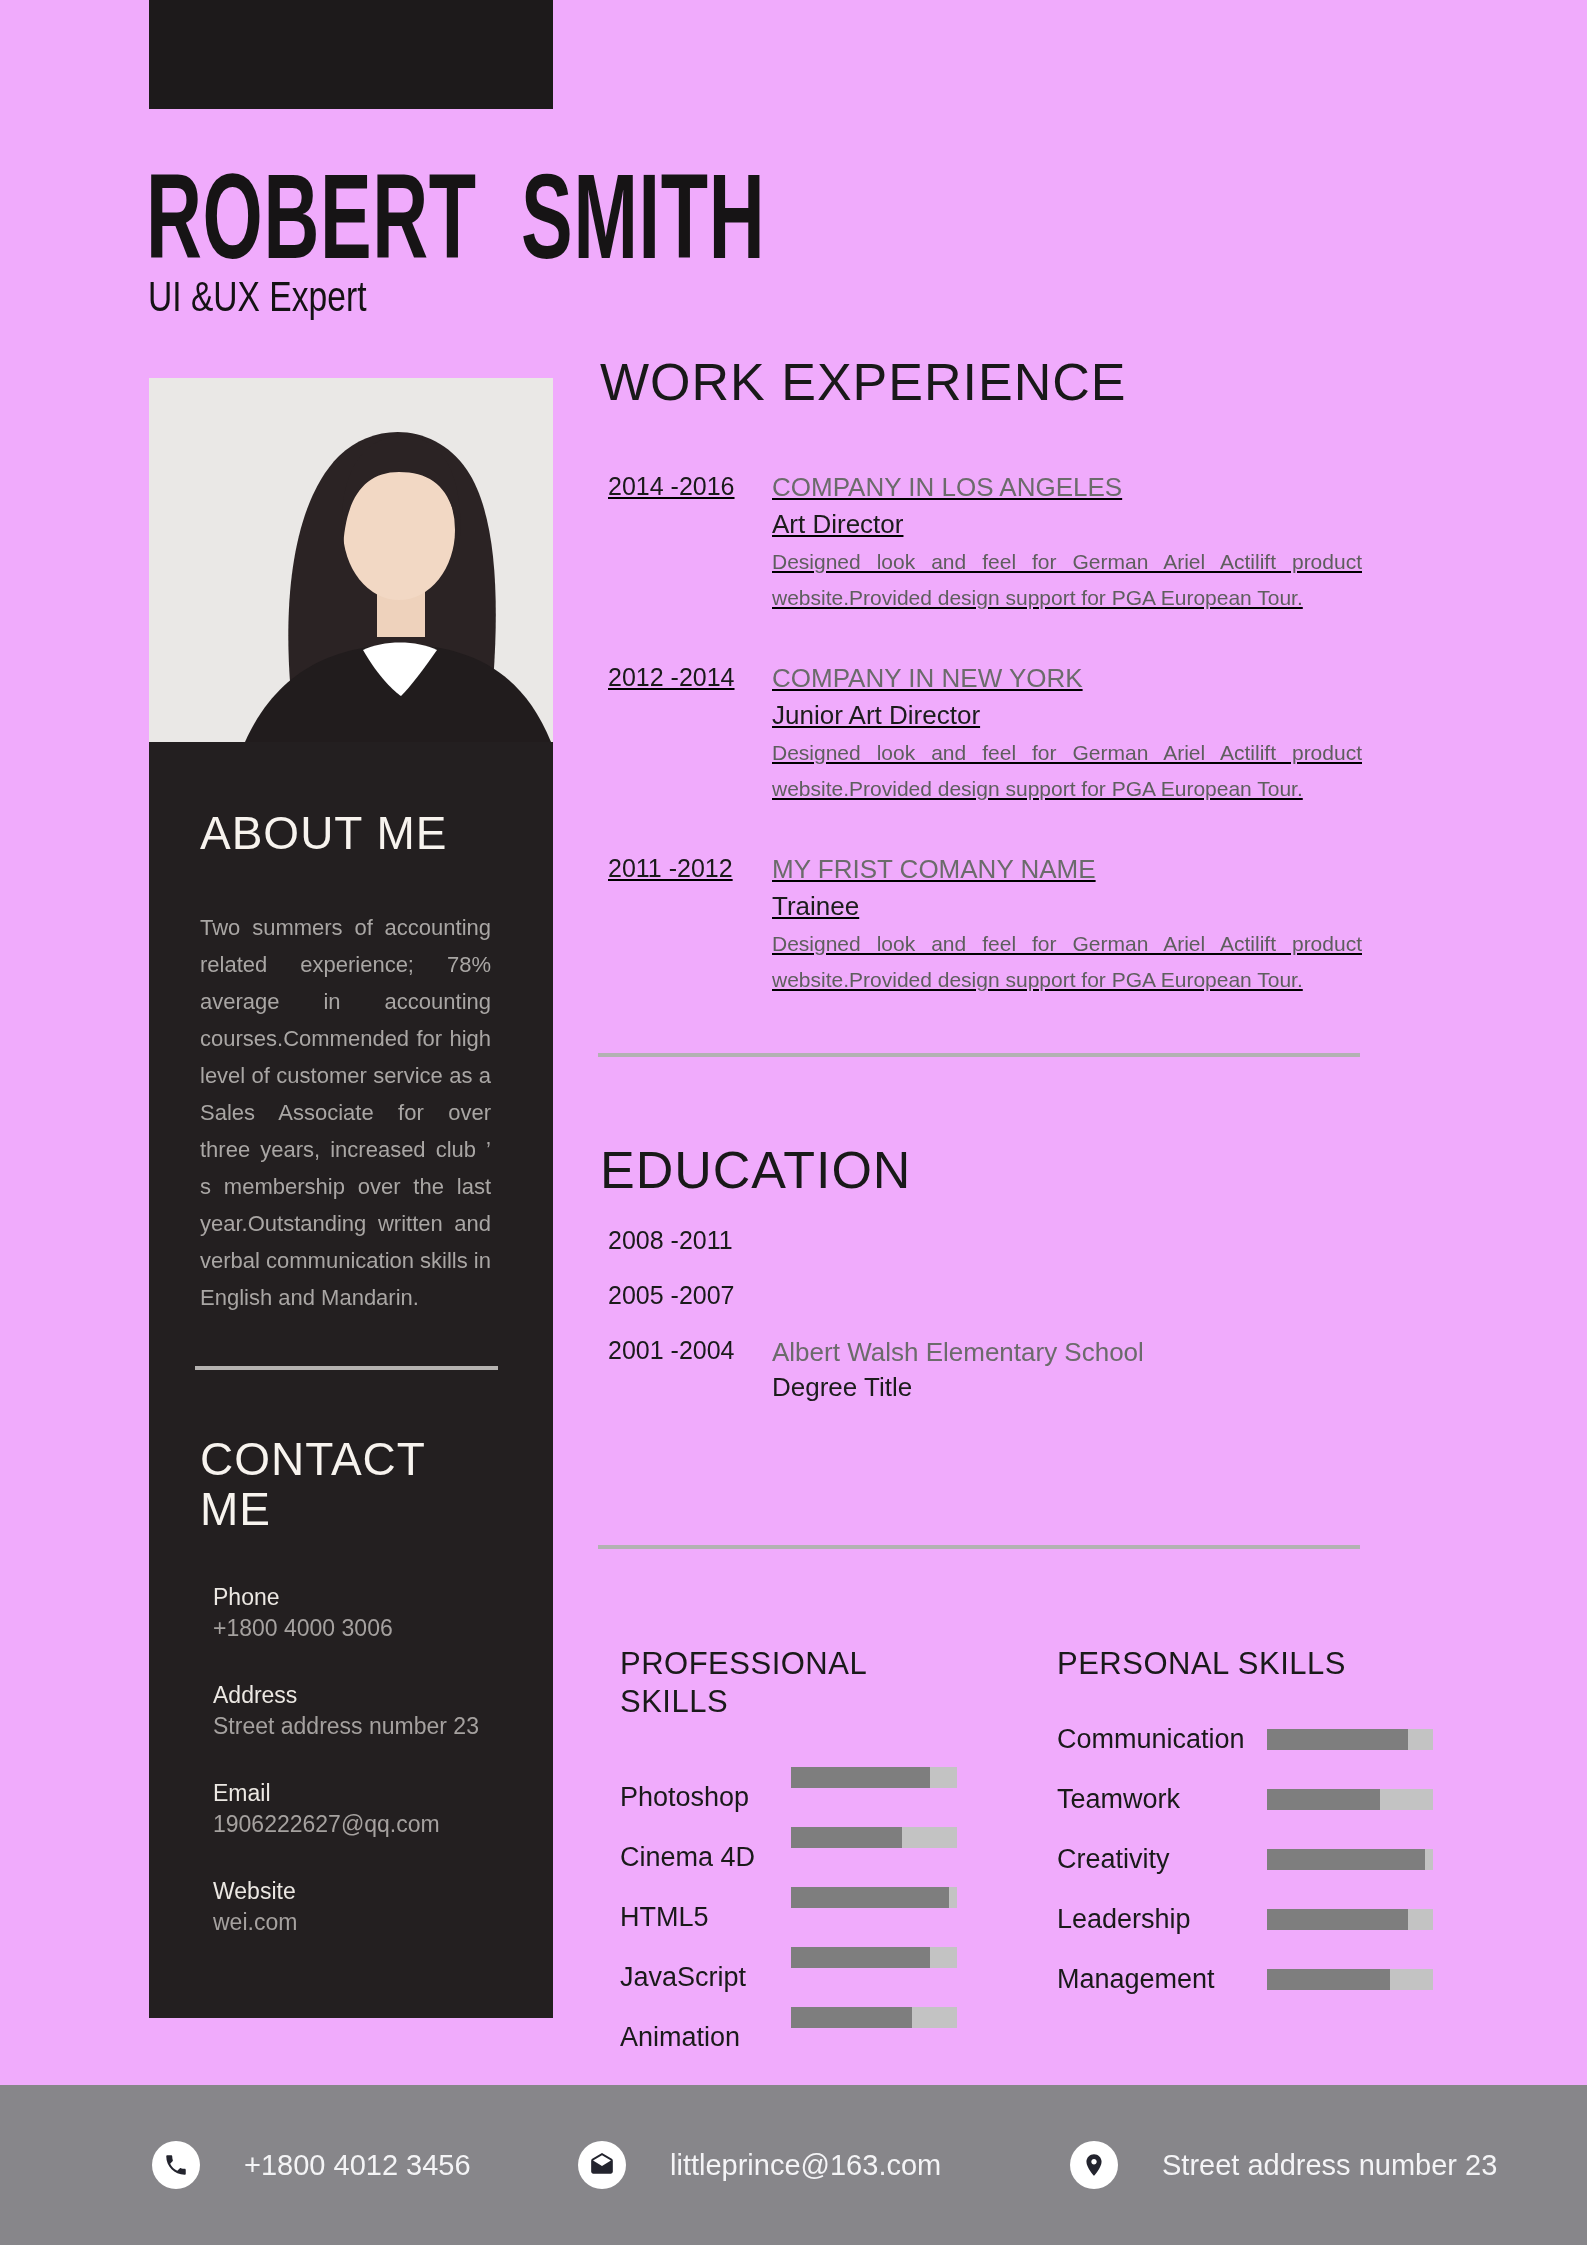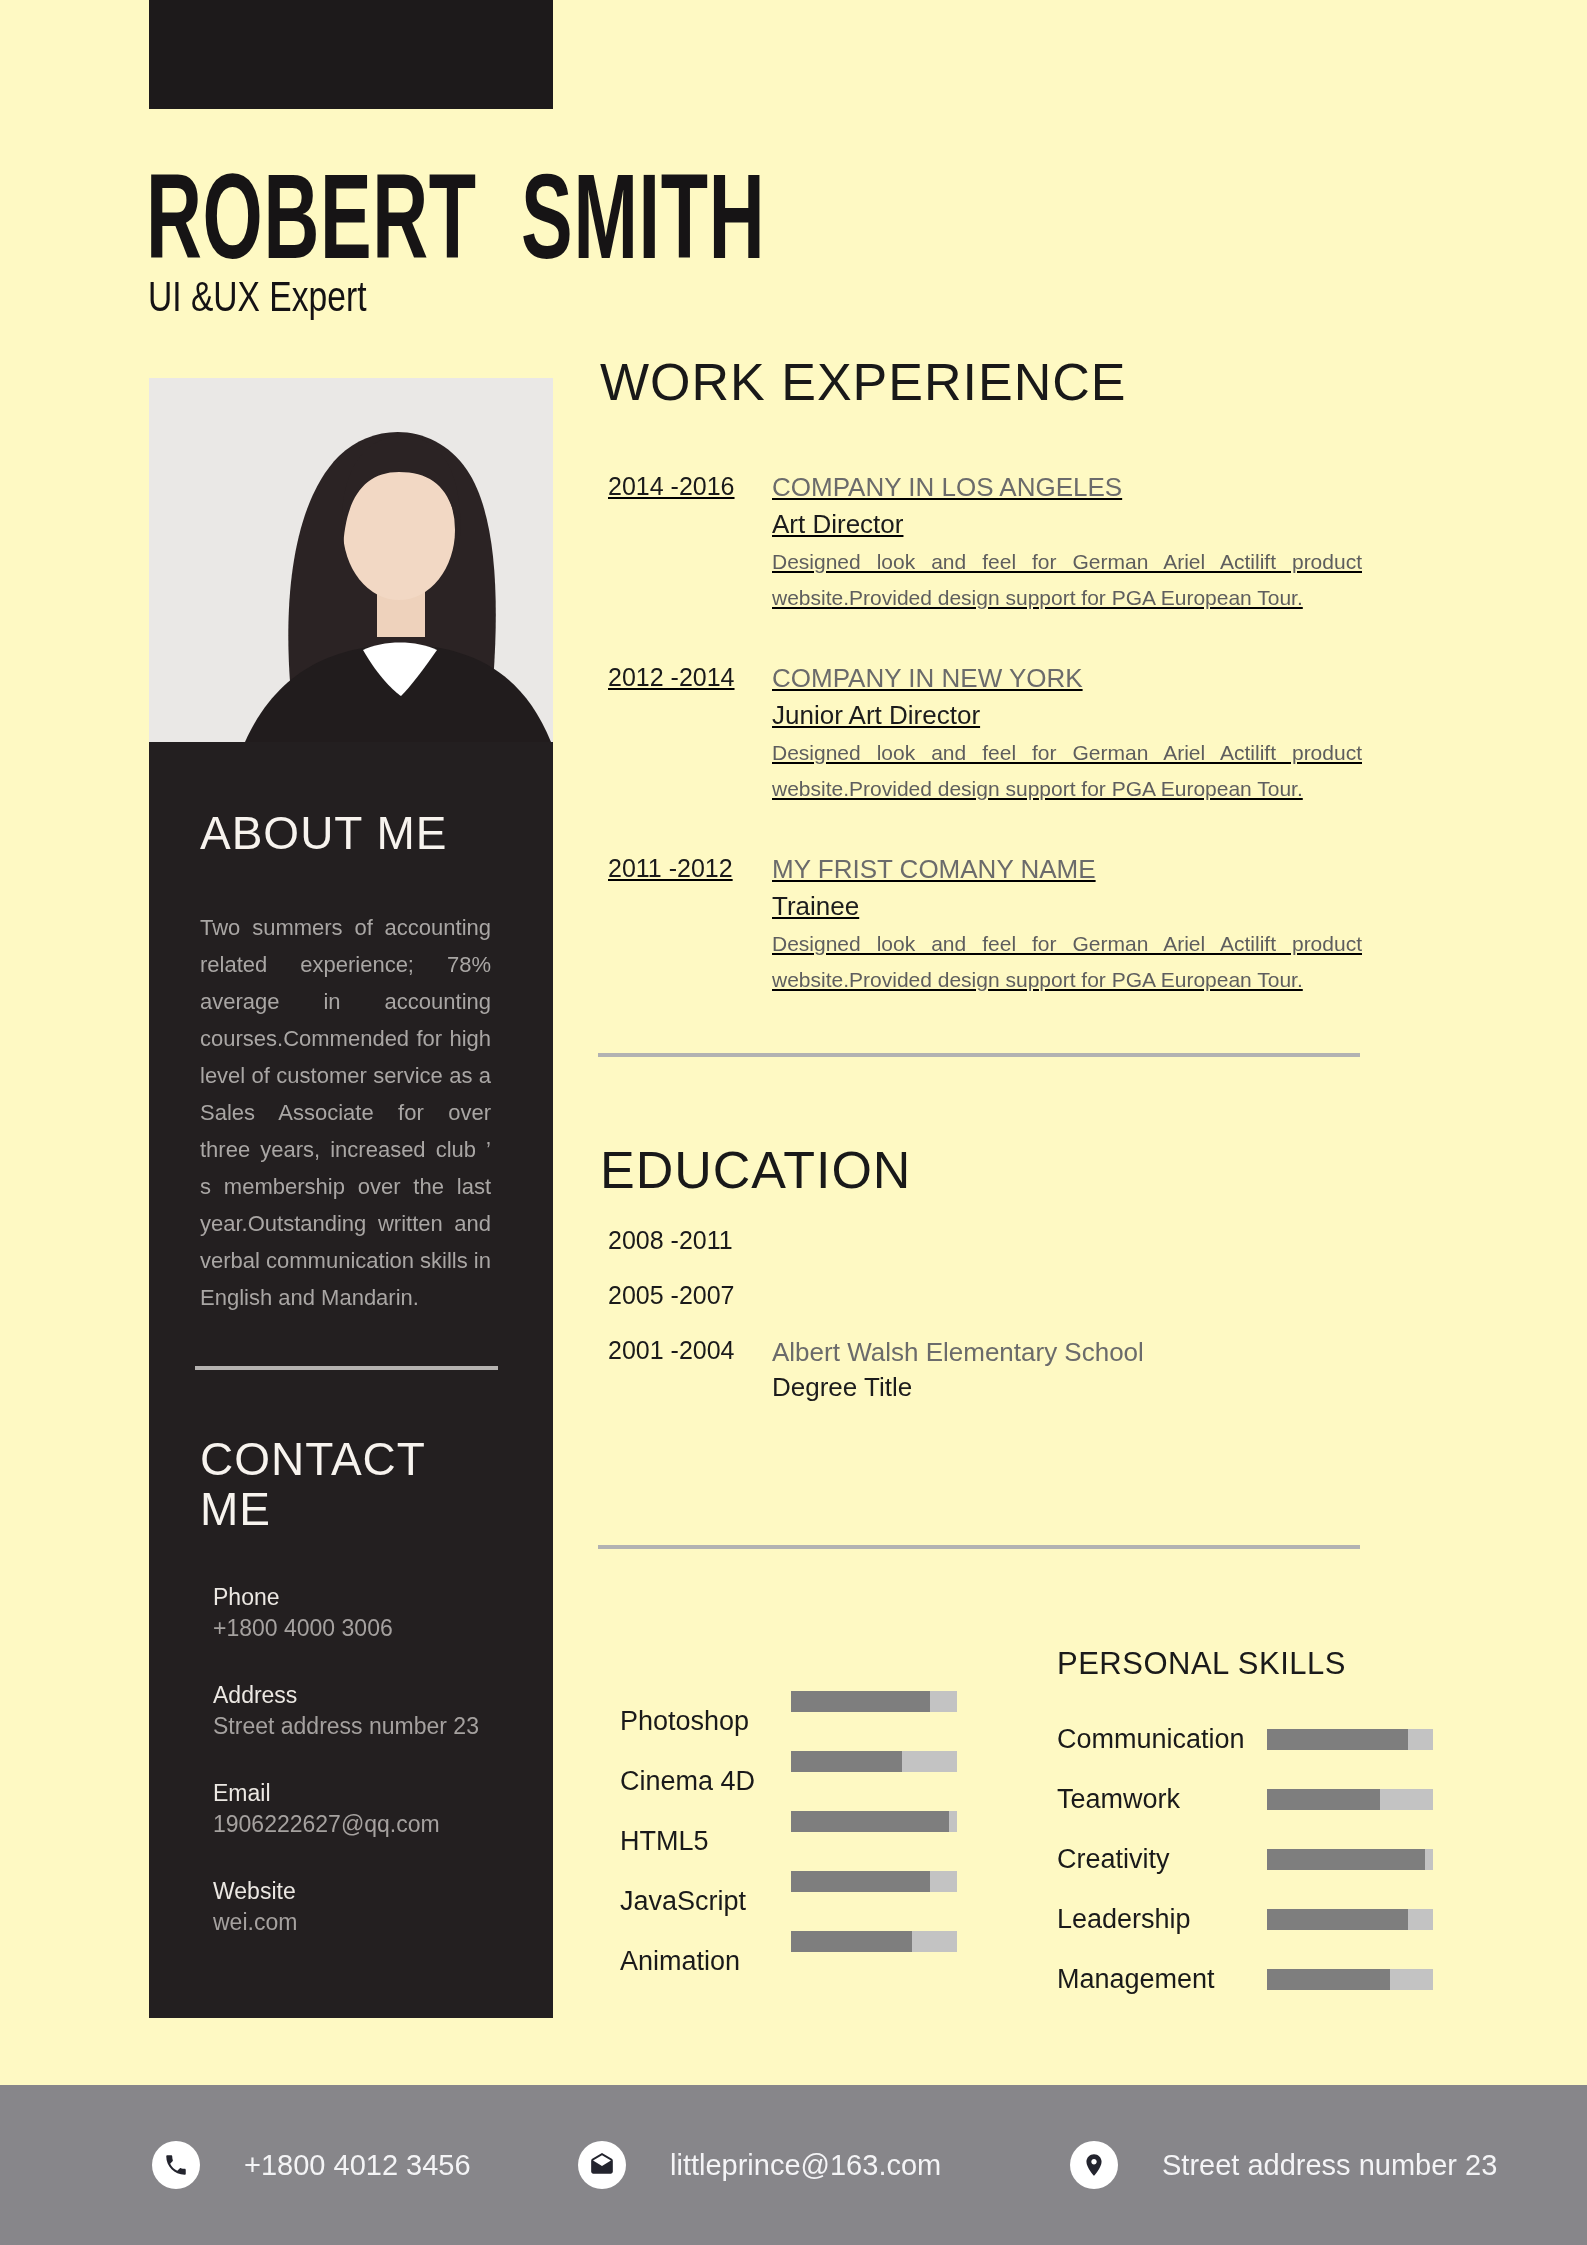--- a/index.html
+++ b/index.html
@@ -1,17 +1,17 @@
 <!DOCTYPE html>
 <html><head>
 <meta charset="utf-8">
 <style>
   html,body{margin:0;padding:0;background:#ffffff;}
   body{font-family:"Liberation Sans", sans-serif; -webkit-font-smoothing:antialiased;}
-  .page{position:relative;width:1587px;height:2245px;background:#fef9c3;overflow:hidden;}
+  .page{position:relative;width:1587px;height:2245px;background:#f0abfc;overflow:hidden;}
 
   
   .topbar{position:absolute;left:149px;top:0;width:404px;height:109px;background:#1d1a1b;}
 
   
   .name{position:absolute;left:146px;top:156px;font-size:121px;line-height:1;font-weight:700;
         color:#161415;transform:scaleX(0.64);transform-origin:left top;white-space:pre;letter-spacing:1px;}
   .subtitle{position:absolute;left:148px;top:274px;font-size:42px;line-height:1.1;font-weight:400;
         color:#141214;transform:scaleX(0.8);transform-origin:left top;white-space:pre;}
 
@@ -168,20 +168,21 @@
           <div class="edu-school">Albert Walsh Elementary School</div>
           <div class="edu-degree">Degree Title</div>
         </div>
       </div>
     </div>
   </div>
 
   <div class="divider divider-2"></div>
 
   <div class="skills-pro">
+    <div class="skills-heading">PROFESSIONAL SKILLS</div>
     <div class="skill-rows">
       <div class="skill-row">
         <div class="skill-name">Photoshop</div>
         <div class="bar">
             <div class="bar-fill" style="width: 84%;"></div>
           </div>
       </div>
       <div class="skill-row">
         <div class="skill-name">Cinema 4D</div>
         <div class="bar">

